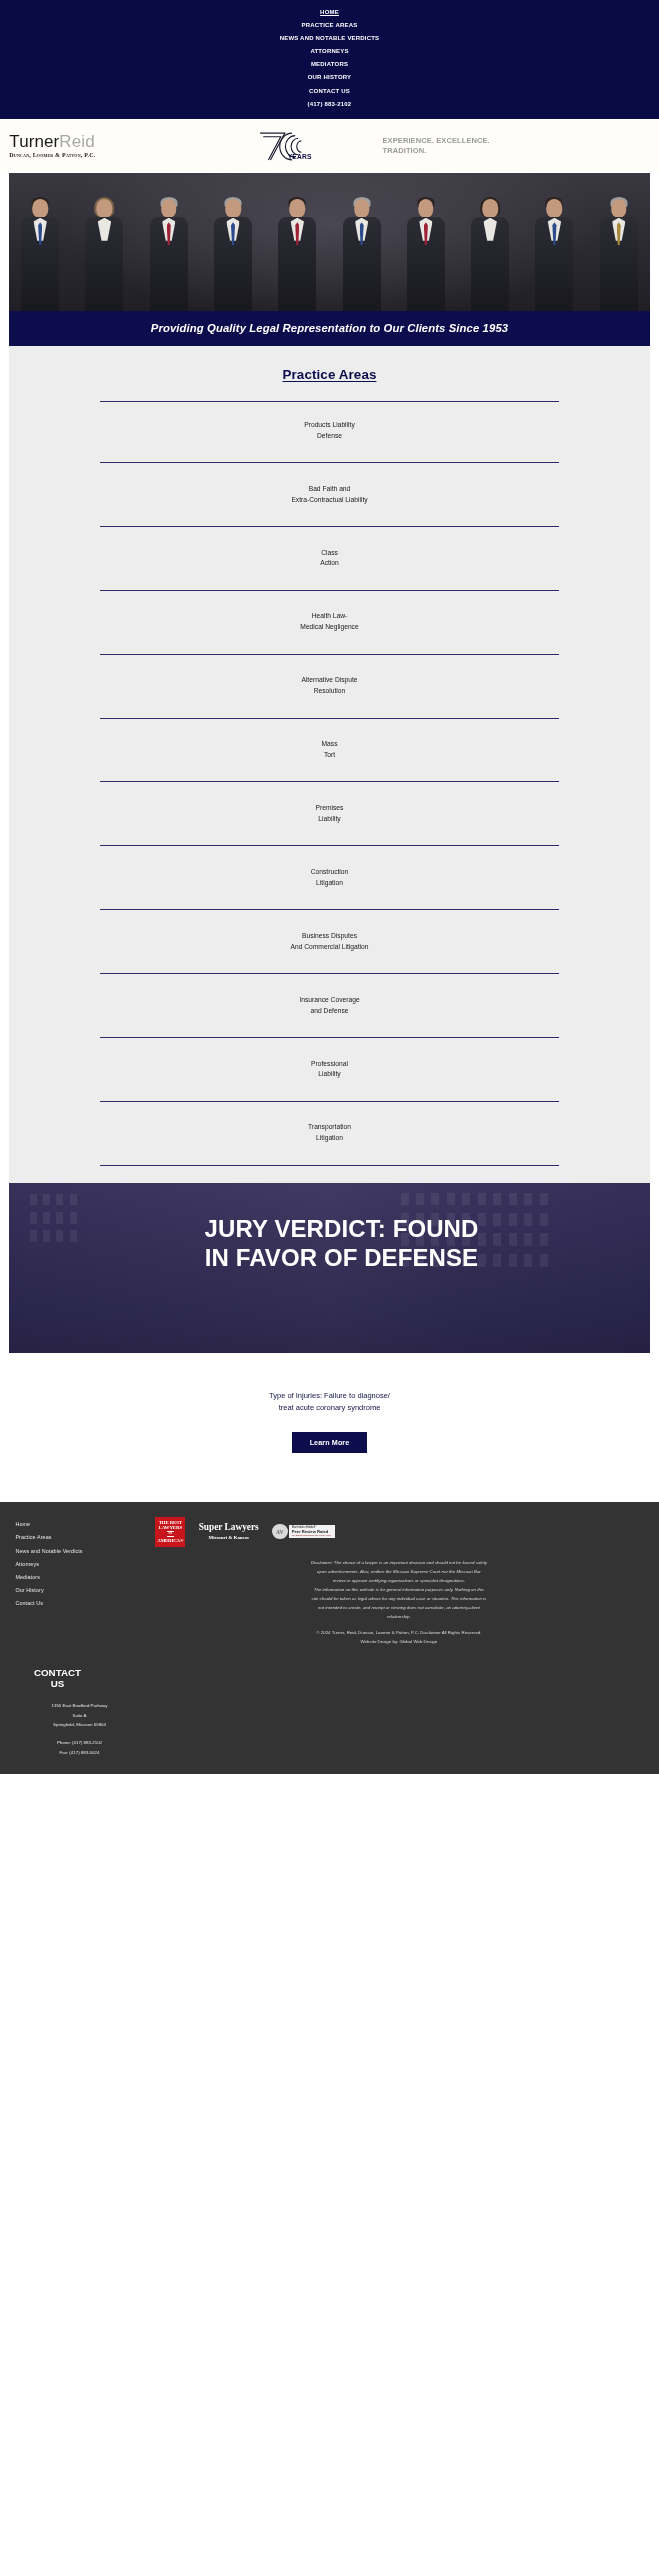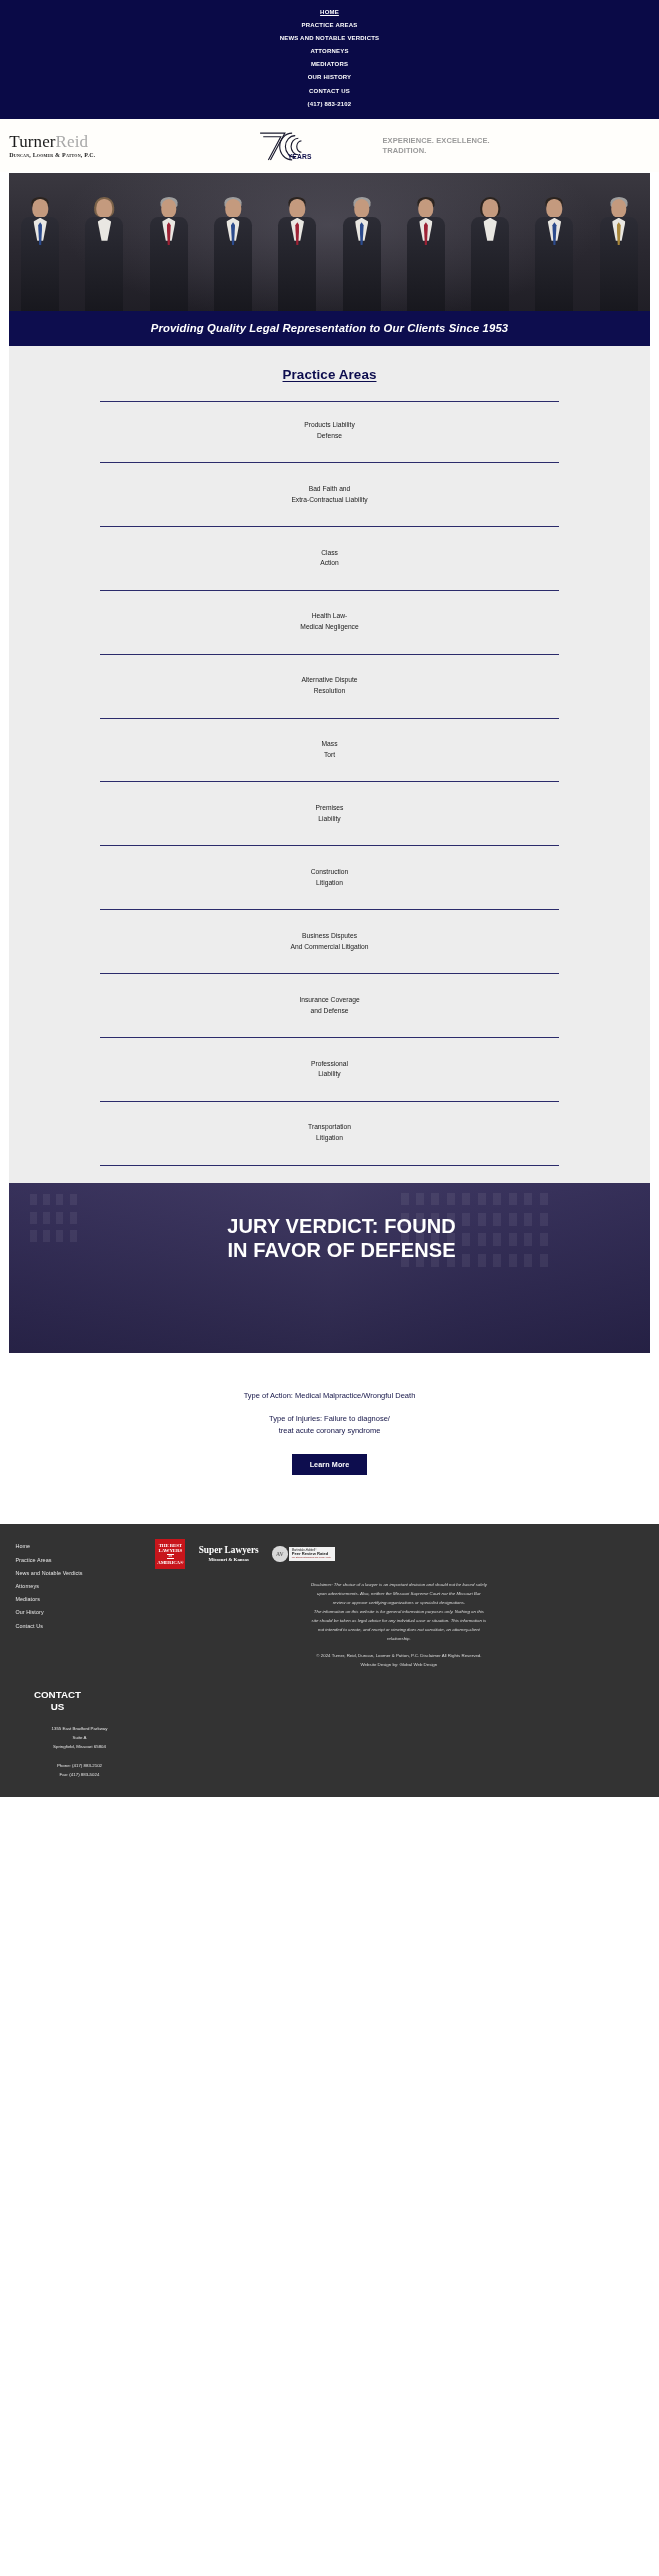--- a/index.html
+++ b/index.html
@@ -35,21 +35,21 @@
     width:659px;
     background:#fffefb;
     height:54px;
     display:flex;
     align-items:center;
     padding:0 7.2px 0 7.2px;
     border-bottom:0.5px solid #ffffff;
   }
   .logo-left{ width:196px; padding-left:2.1px; }
   .logo-word{
-    font-family:Liberation Serif, serif;
+    font-family:Liberation Sans, sans-serif;
     font-size:17px;
     line-height:1;
     letter-spacing:0.1px;
   }
   .logo-word .t1{ color:#1a1a1a; }
   .logo-word .t2{ color:#a8a8a8; }
   .logo-sub{
     font-family:"Liberation Serif", serif;
     font-size:6px;
     color:#1a1a1a;
@@ -191,21 +191,21 @@
   .vb-text{
     position:absolute; left:0; right:0; top:32px;
     text-align:center; color:#fff;
   }
   .vb-kicker{
     font-size:9.8px; font-weight:bold; letter-spacing:0.3px;
     text-decoration:underline; text-underline-offset:2.1px;
     margin-bottom:13.4px;
   }
   .vb-head{
-    font-size:20px; font-weight:bold; line-height:1.18;
+    font-size:24px; font-weight:bold; line-height:1.18;
     letter-spacing:0.1px;
     margin-left:24px;
   }
 
   
   .vd{
     width:641px; margin:0 auto;
     background:#fff;
     padding:37px 0 49px;
     text-align:center;
@@ -535,21 +535,20 @@
     <i style="left:515px;top:71px;width:8.2px;height:12.4px"></i>
       <i style="left:531px;top:71px;width:8.2px;height:12.4px"></i>
   </div>
   <div class="vb-text">
     <div class="vb-head">JURY VERDICT: FOUND</div>
     <div class="vb-head">IN FAVOR OF DEFENSE</div>
   </div>
 </section>
 
 <section class="vd">
-  <p>Type of Action: Medical Malpractice/Wrongful Death</p>
   <p>
     <span>Type of Injuries: Failure to diagnose/</span><br>
     <span>treat acute coronary syndrome</span>
   </p>
   <a class="learn-btn">Learn More</a>
 </section>
 
 <footer class="footer">
   <div class="f-cols">
     <nav class="f-nav">

